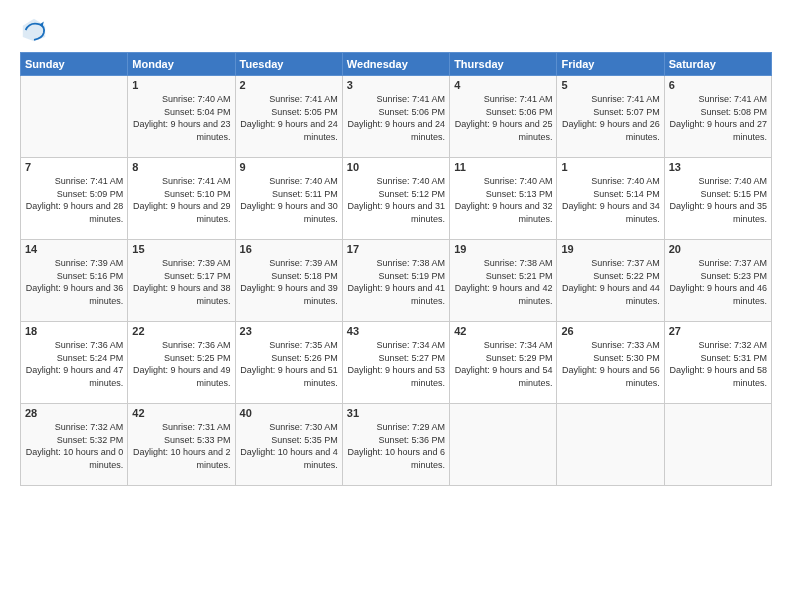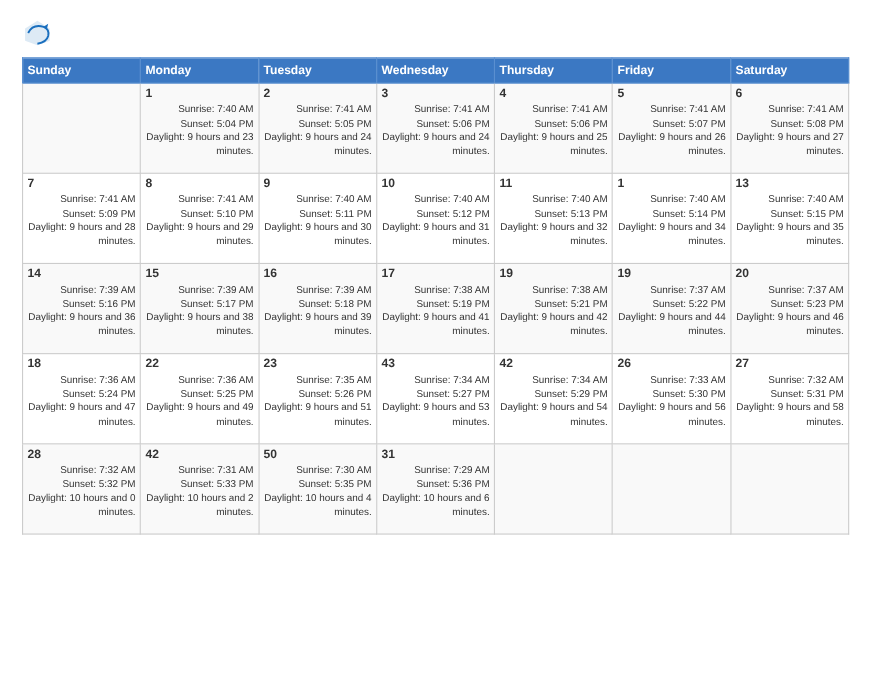--- a/index.html
+++ b/index.html
@@ -249,21 +249,21 @@
         <tr>
           <td>
             <span class="day-number">28</span>
 <div class="day-info">Sunrise: 7:32 AM<br>Sunset: 5:32 PM<br>Daylight: 10 hours and 0 minutes.</div>
           </td>
           <td>
             <span class="day-number">42</span>
 <div class="day-info">Sunrise: 7:31 AM<br>Sunset: 5:33 PM<br>Daylight: 10 hours and 2 minutes.</div>
           </td>
           <td>
-            <span class="day-number">50</span>
+            <span class="day-number">40</span>
 <div class="day-info">Sunrise: 7:30 AM<br>Sunset: 5:35 PM<br>Daylight: 10 hours and 4 minutes.</div>
           </td>
           <td>
             <span class="day-number">31</span>
 <div class="day-info">Sunrise: 7:29 AM<br>Sunset: 5:36 PM<br>Daylight: 10 hours and 6 minutes.</div>
           </td>
           <td></td>
           <td></td>
           <td></td>
         </tr>

